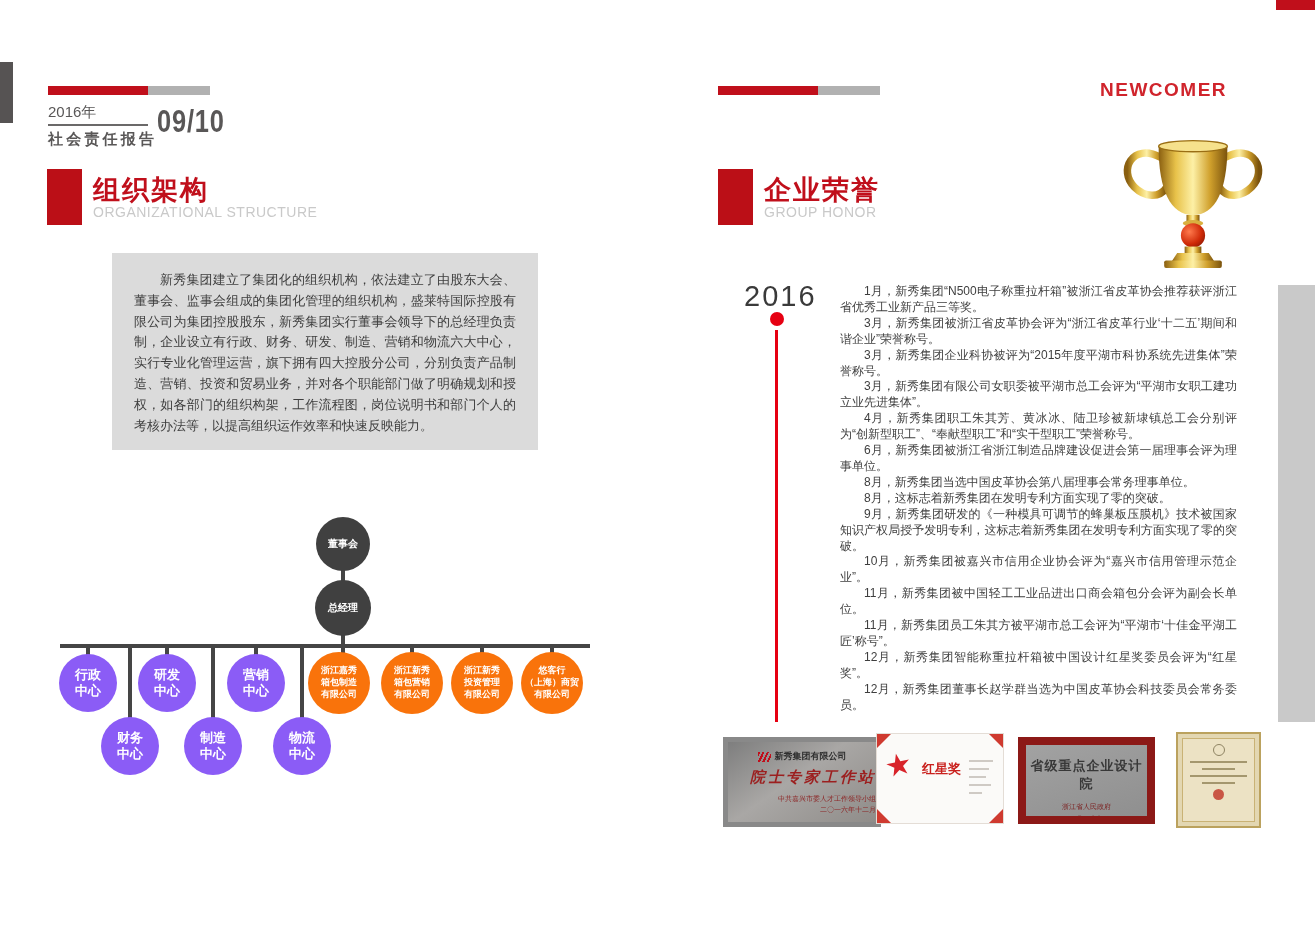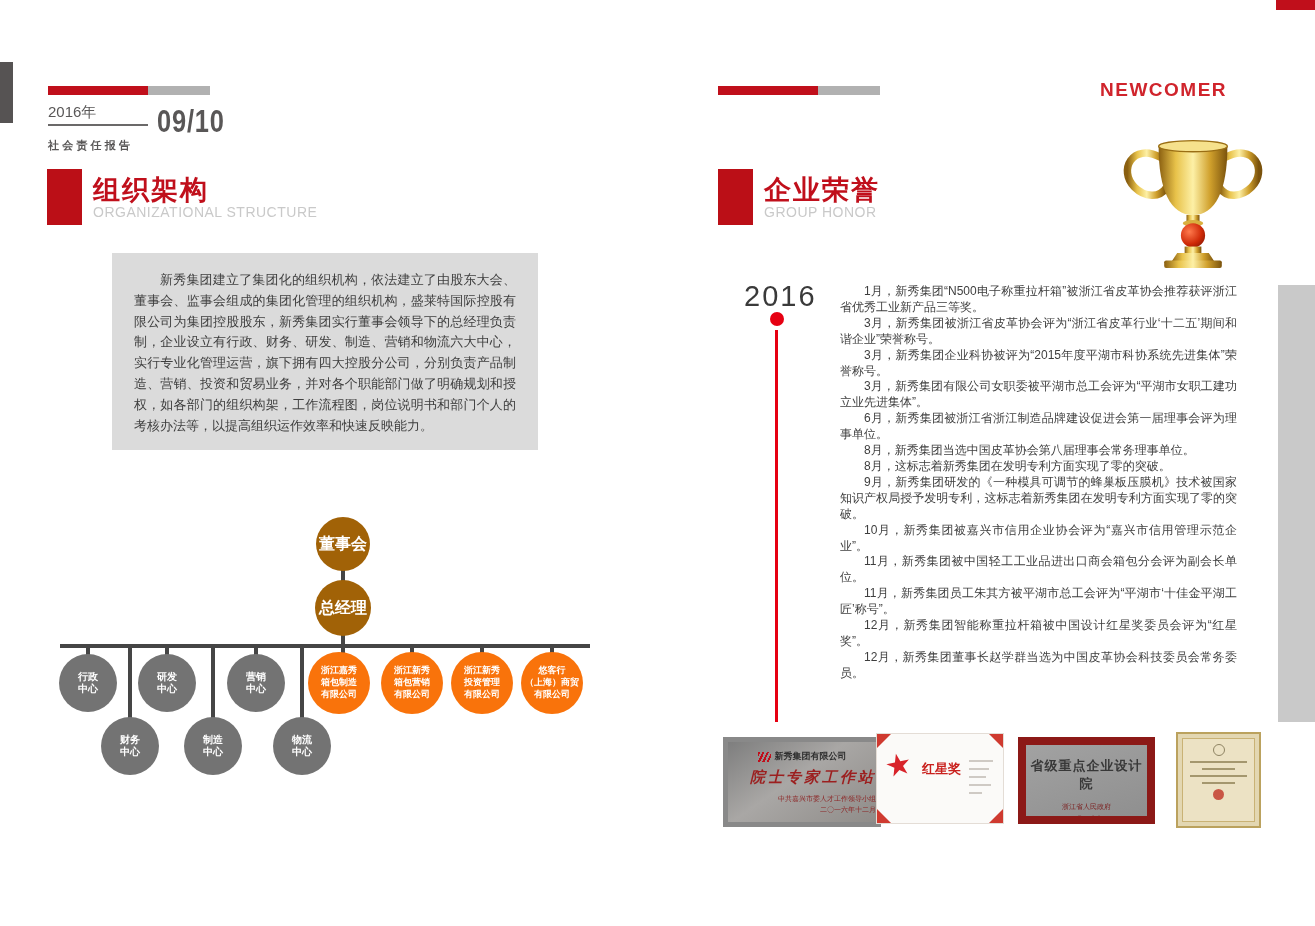--- a/index.html
+++ b/index.html
@@ -13,34 +13,34 @@
   .hdr-bar .gray { position:absolute; left:100px; top:0; width:62px; height:9px; background:#b1b1b1; }
 
   .sec-square { position:absolute; width:35px; height:56px; background:#bb0f17; }
   .sec-title  { position:absolute; font-size:27px; font-weight:bold; color:#c00f1b; letter-spacing:2px; }
   .sec-sub    { position:absolute; font-size:14px; color:#c9c9c9; letter-spacing:0.5px; }
 
   
   .edge-block { position:absolute; left:0; top:62px; width:13px; height:61px; background:#565353; }
   .meta-block { position:absolute; left:48px; top:103px; color:#595757; }
   .meta-year  { font-size:15px; border-bottom:2px solid #6b6969; padding-bottom:2px; width:100px; }
-  .meta-title { font-size:11px; font-weight:bold; letter-spacing:3.2px; margin-top:12px; white-space:nowrap; }
+  .meta-title { font-size:15px; font-weight:bold; letter-spacing:3.2px; margin-top:4px; white-space:nowrap; }
   .meta-pageno{ position:absolute; left:157px; top:104px; font-size:31px; font-weight:bold; color:#595757;
                 transform:scaleX(0.82); transform-origin:left top; letter-spacing:1px; }
 
   .intro-box { position:absolute; left:112px; top:253px; width:426px; height:197px; background:#dbdbdb;
                padding:17px 22px 0 22px; overflow:hidden; }
   .intro-box p { font-size:13px; line-height:20.8px; color:#3e3e3e; text-align:justify; text-indent:2em; }
 
   
   .oline { position:absolute; background:#454545; }
   .node  { position:absolute; border-radius:50%; color:#fff; font-weight:bold; text-align:center;
            display:flex; align-items:center; justify-content:center; white-space:pre-line; }
-  .node.red    { background:#a16207; font-size:16px; }
-  .node.blue   { background:#737373; width:58px; height:58px; font-size:10px; line-height:1.25; }
+  .node.red    { background:#404040; font-size:10px; }
+  .node.blue   { background:#8b5cf6; width:58px; height:58px; font-size:13px; line-height:1.25; }
   .node.orange { background:#f9730b; width:62px; height:62px; font-size:9px;  line-height:1.3; }
 
   
   .top-right-bar { position:absolute; left:1276px; top:0; width:39px; height:10px; background:#c00f1b; }
   .brand { position:absolute; left:1100px; top:79px; font-size:19px; font-weight:800; color:#d0242c;
            letter-spacing:1.5px; }
   .side-gray-bar { position:absolute; left:1278px; top:285px; width:37px; height:437px; background:#c9c9c9; }
 
   .year-label { position:absolute; left:744px; top:280px; font-size:29px; color:#3a3a3a; letter-spacing:2px; }
   .timeline-dot  { position:absolute; left:770px; top:312px; width:14px; height:14px; border-radius:50%; background:#e60012; }
@@ -203,20 +203,21 @@
 
     <div class="year-label">2016</div>
     <div class="timeline-dot"></div>
     <div class="timeline-line"></div>
 
     <div class="honors">
       <p>1月，新秀集团“N500电子称重拉杆箱”被浙江省皮革协会推荐获评浙江省优秀工业新产品三等奖。</p>
       <p>3月，新秀集团被浙江省皮革协会评为“浙江省皮革行业‘十二五’期间和谐企业”荣誉称号。</p>
       <p>3月，新秀集团企业科协被评为“2015年度平湖市科协系统先进集体”荣誉称号。</p>
       <p>3月，新秀集团有限公司女职委被平湖市总工会评为“平湖市女职工建功立业先进集体”。</p>
+      <p>4月，新秀集团职工朱其芳、黄冰冰、陆卫珍被新埭镇总工会分别评为“创新型职工”、“奉献型职工”和“实干型职工”荣誉称号。</p>
       <p>6月，新秀集团被浙江省浙江制造品牌建设促进会第一届理事会评为理事单位。</p>
       <p>8月，新秀集团当选中国皮革协会第八届理事会常务理事单位。</p>
       <p>8月，这标志着新秀集团在发明专利方面实现了零的突破。</p>
       <p>9月，新秀集团研发的《一种模具可调节的蜂巢板压膜机》技术被国家知识产权局授予发明专利，这标志着新秀集团在发明专利方面实现了零的突破。</p>
       <p>10月，新秀集团被嘉兴市信用企业协会评为“嘉兴市信用管理示范企业”。</p>
       <p>11月，新秀集团被中国轻工工业品进出口商会箱包分会评为副会长单位。</p>
       <p>11月，新秀集团员工朱其方被平湖市总工会评为“平湖市‘十佳金平湖工匠’称号”。</p>
       <p>12月，新秀集团智能称重拉杆箱被中国设计红星奖委员会评为“红星奖”。</p>
       <p>12月，新秀集团董事长赵学群当选为中国皮革协会科技委员会常务委员。</p>
 

